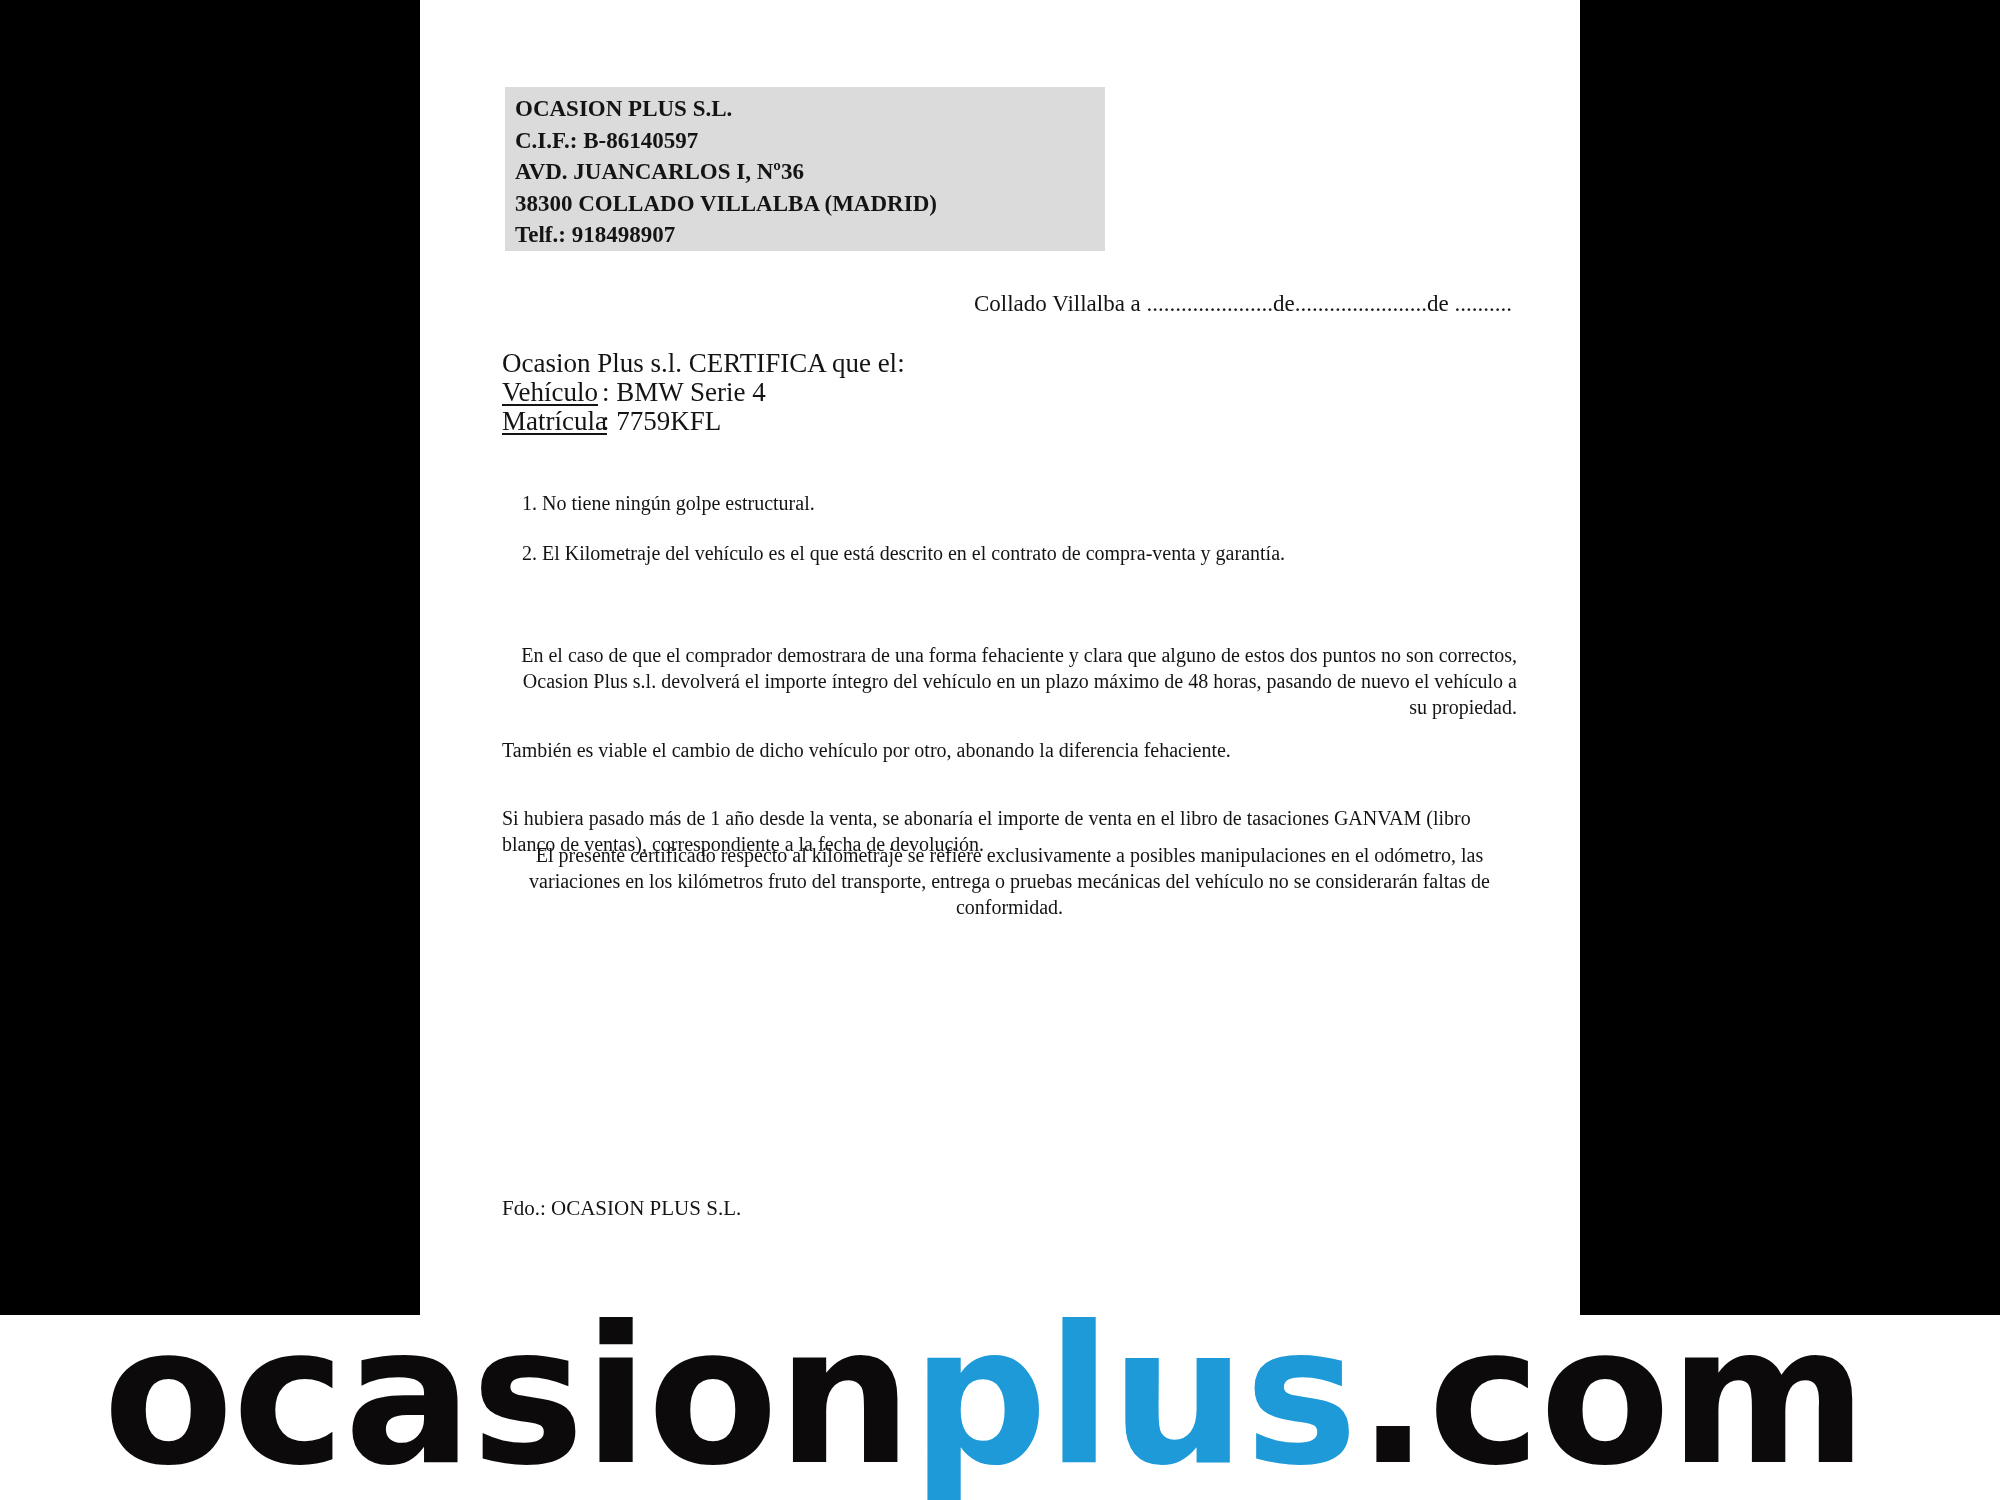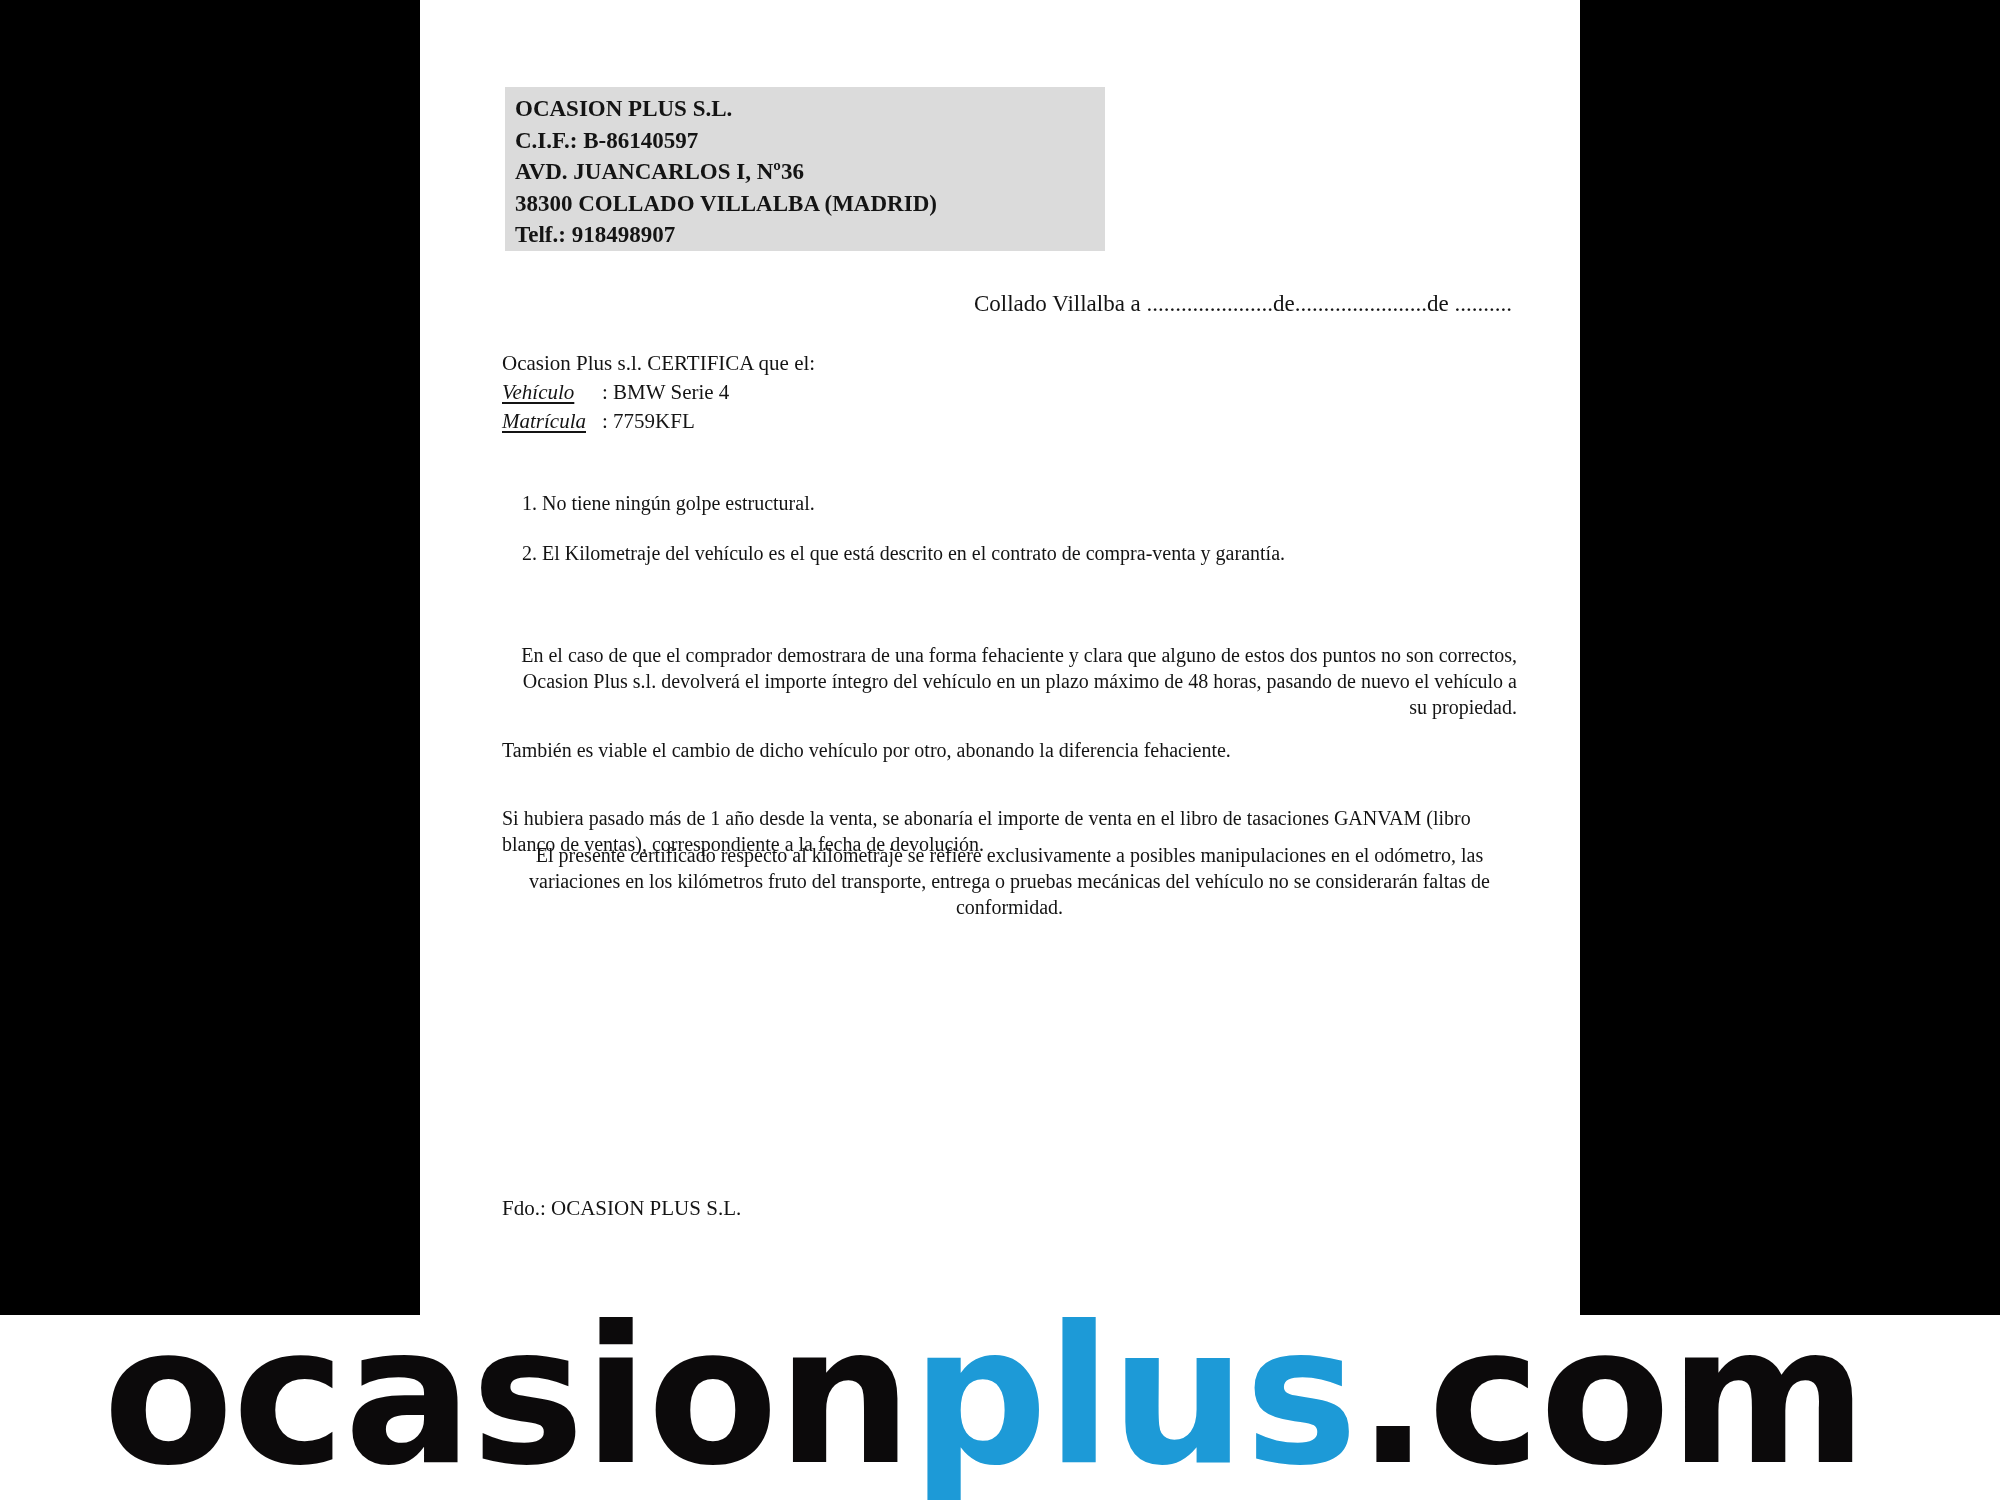--- a/index.html
+++ b/index.html
@@ -45,28 +45,27 @@
     width: 1007px;
     text-align: right;
     font-size: 23px;
     white-space: nowrap;
   }
 
   .certify {
     position: absolute;
     left: 502px;
     top: 349px;
-    font-size: 21px;
+    font-size: 27px;
     line-height: 29px;
   }
   .certify .row { white-space: nowrap; }
   .label-underlined {
     display: inline-block;
     width: 100px;
-    font-style: italic;
   }
   .label-underlined span {
     text-decoration: underline;
     text-underline-offset: 3px;
   }
 
   .clause {
     position: absolute;
     left: 502px;
     width: 1015px;

